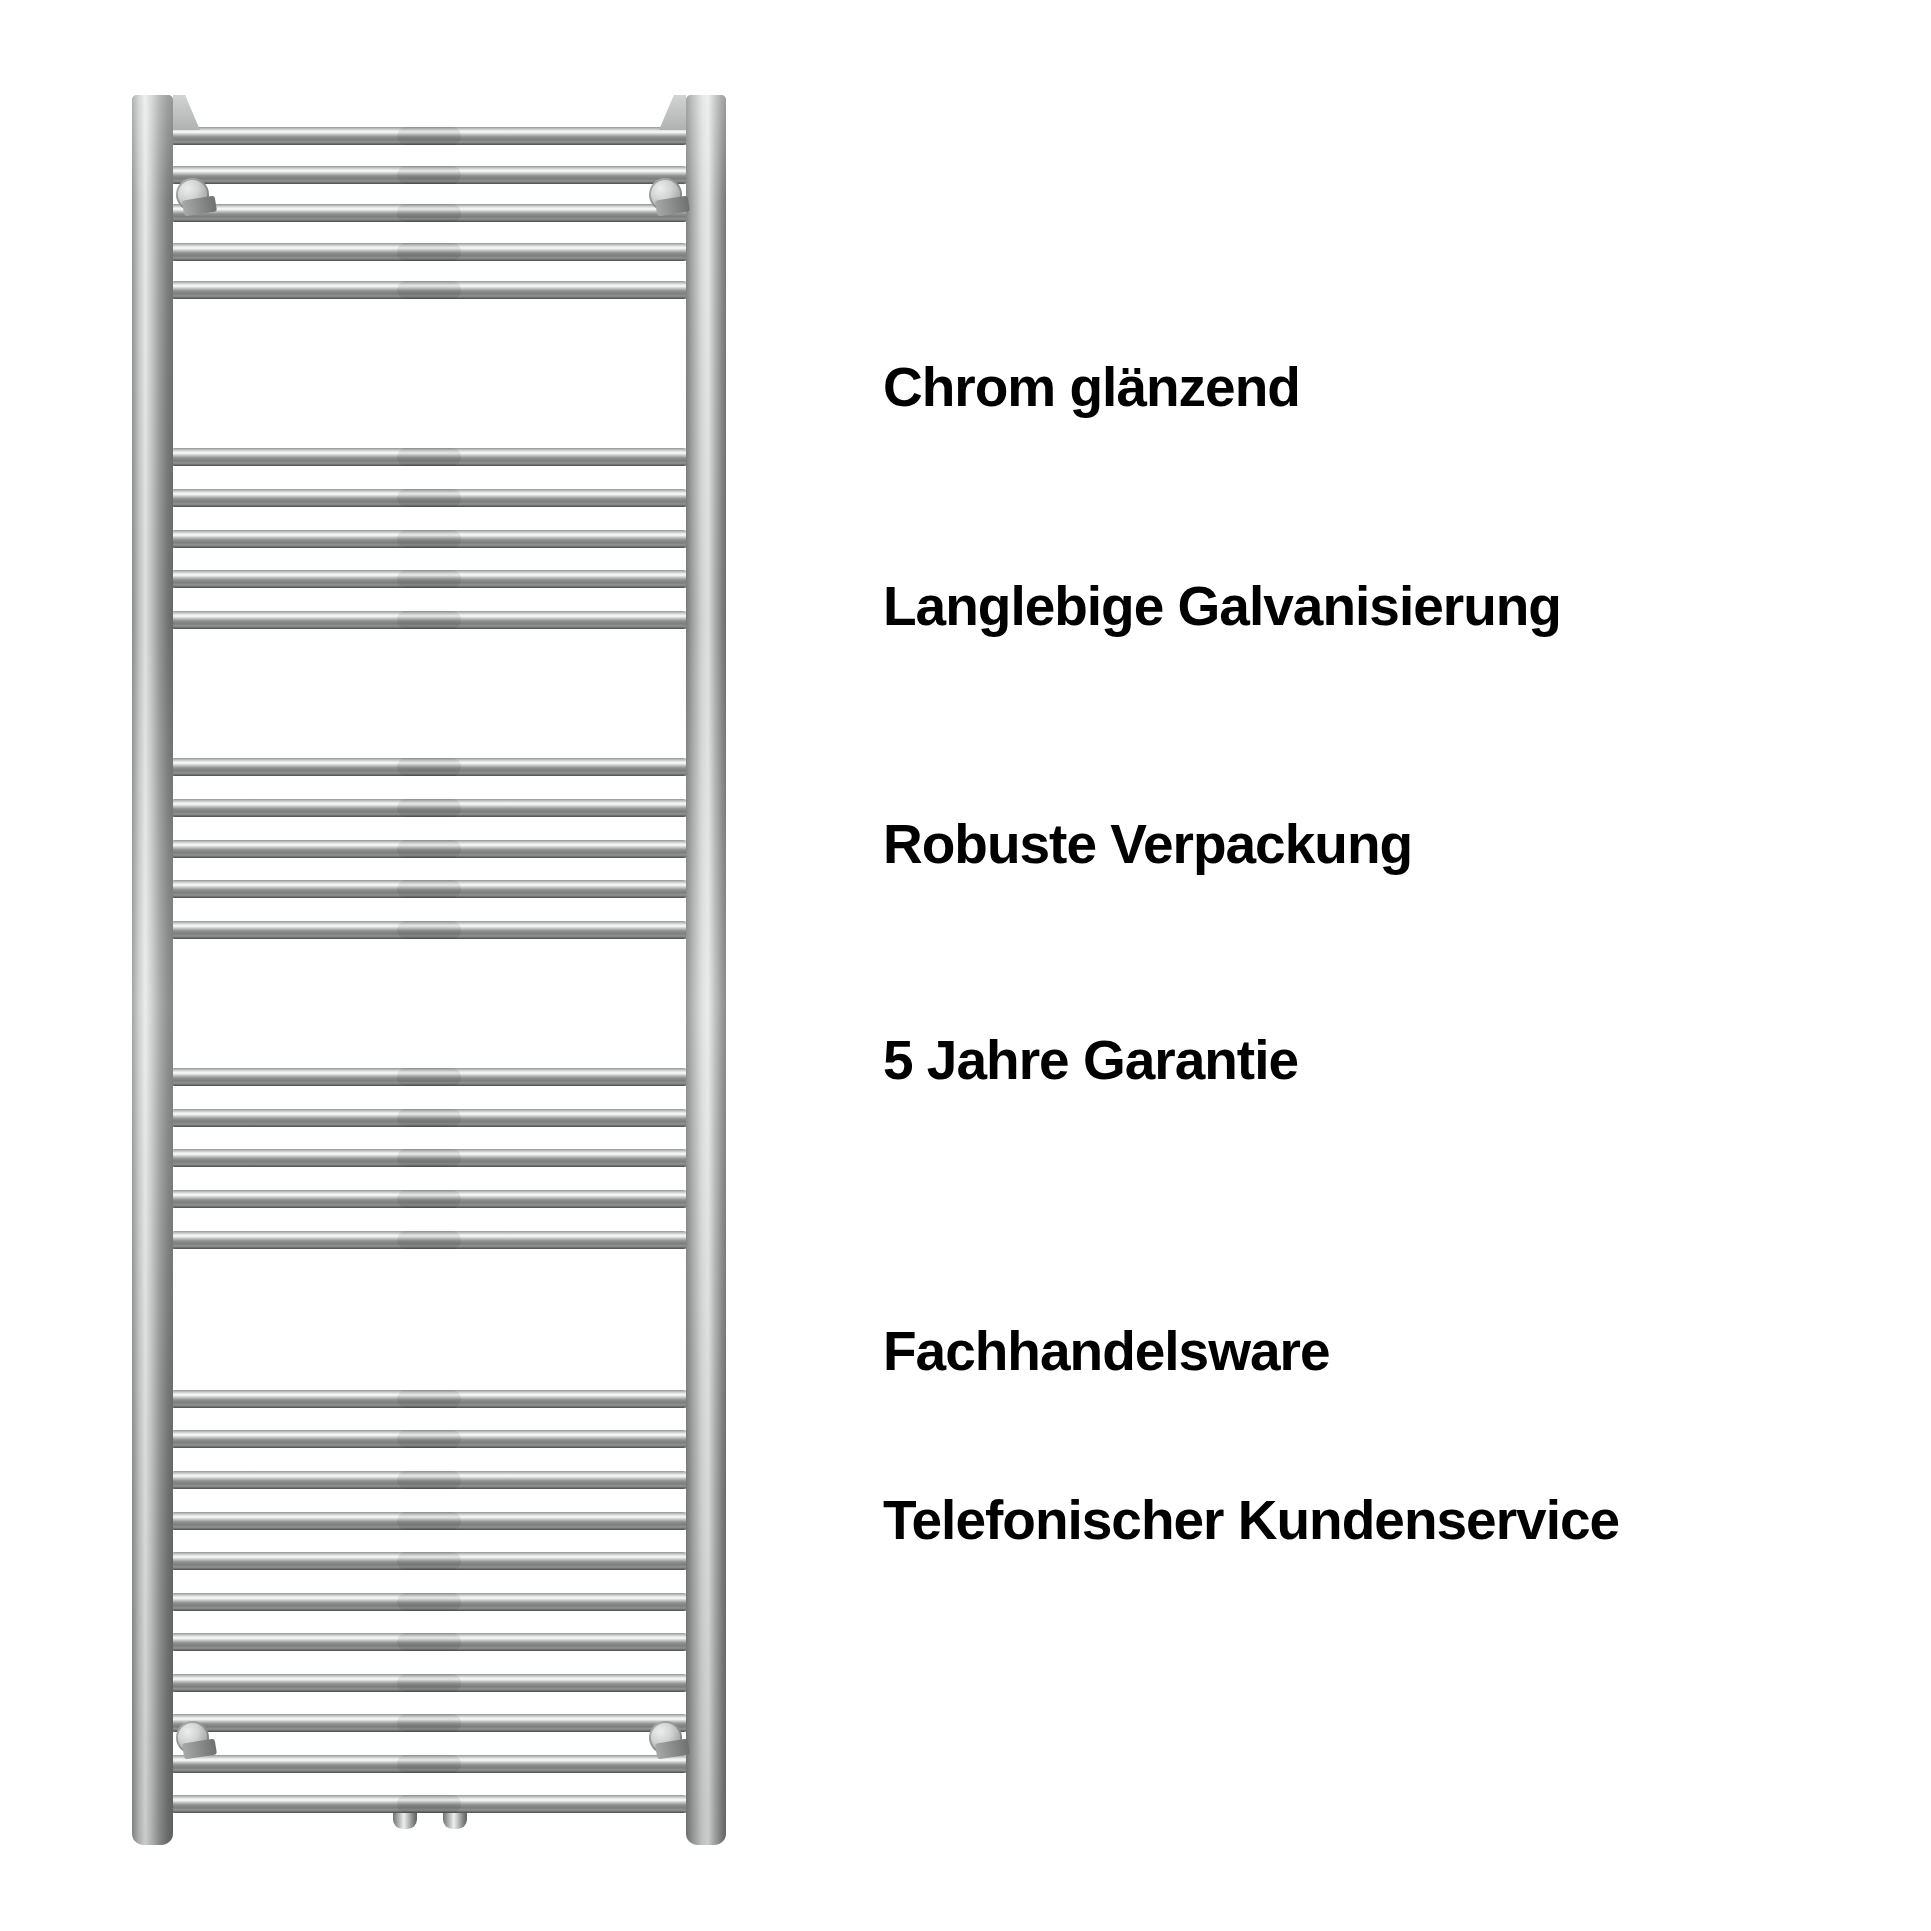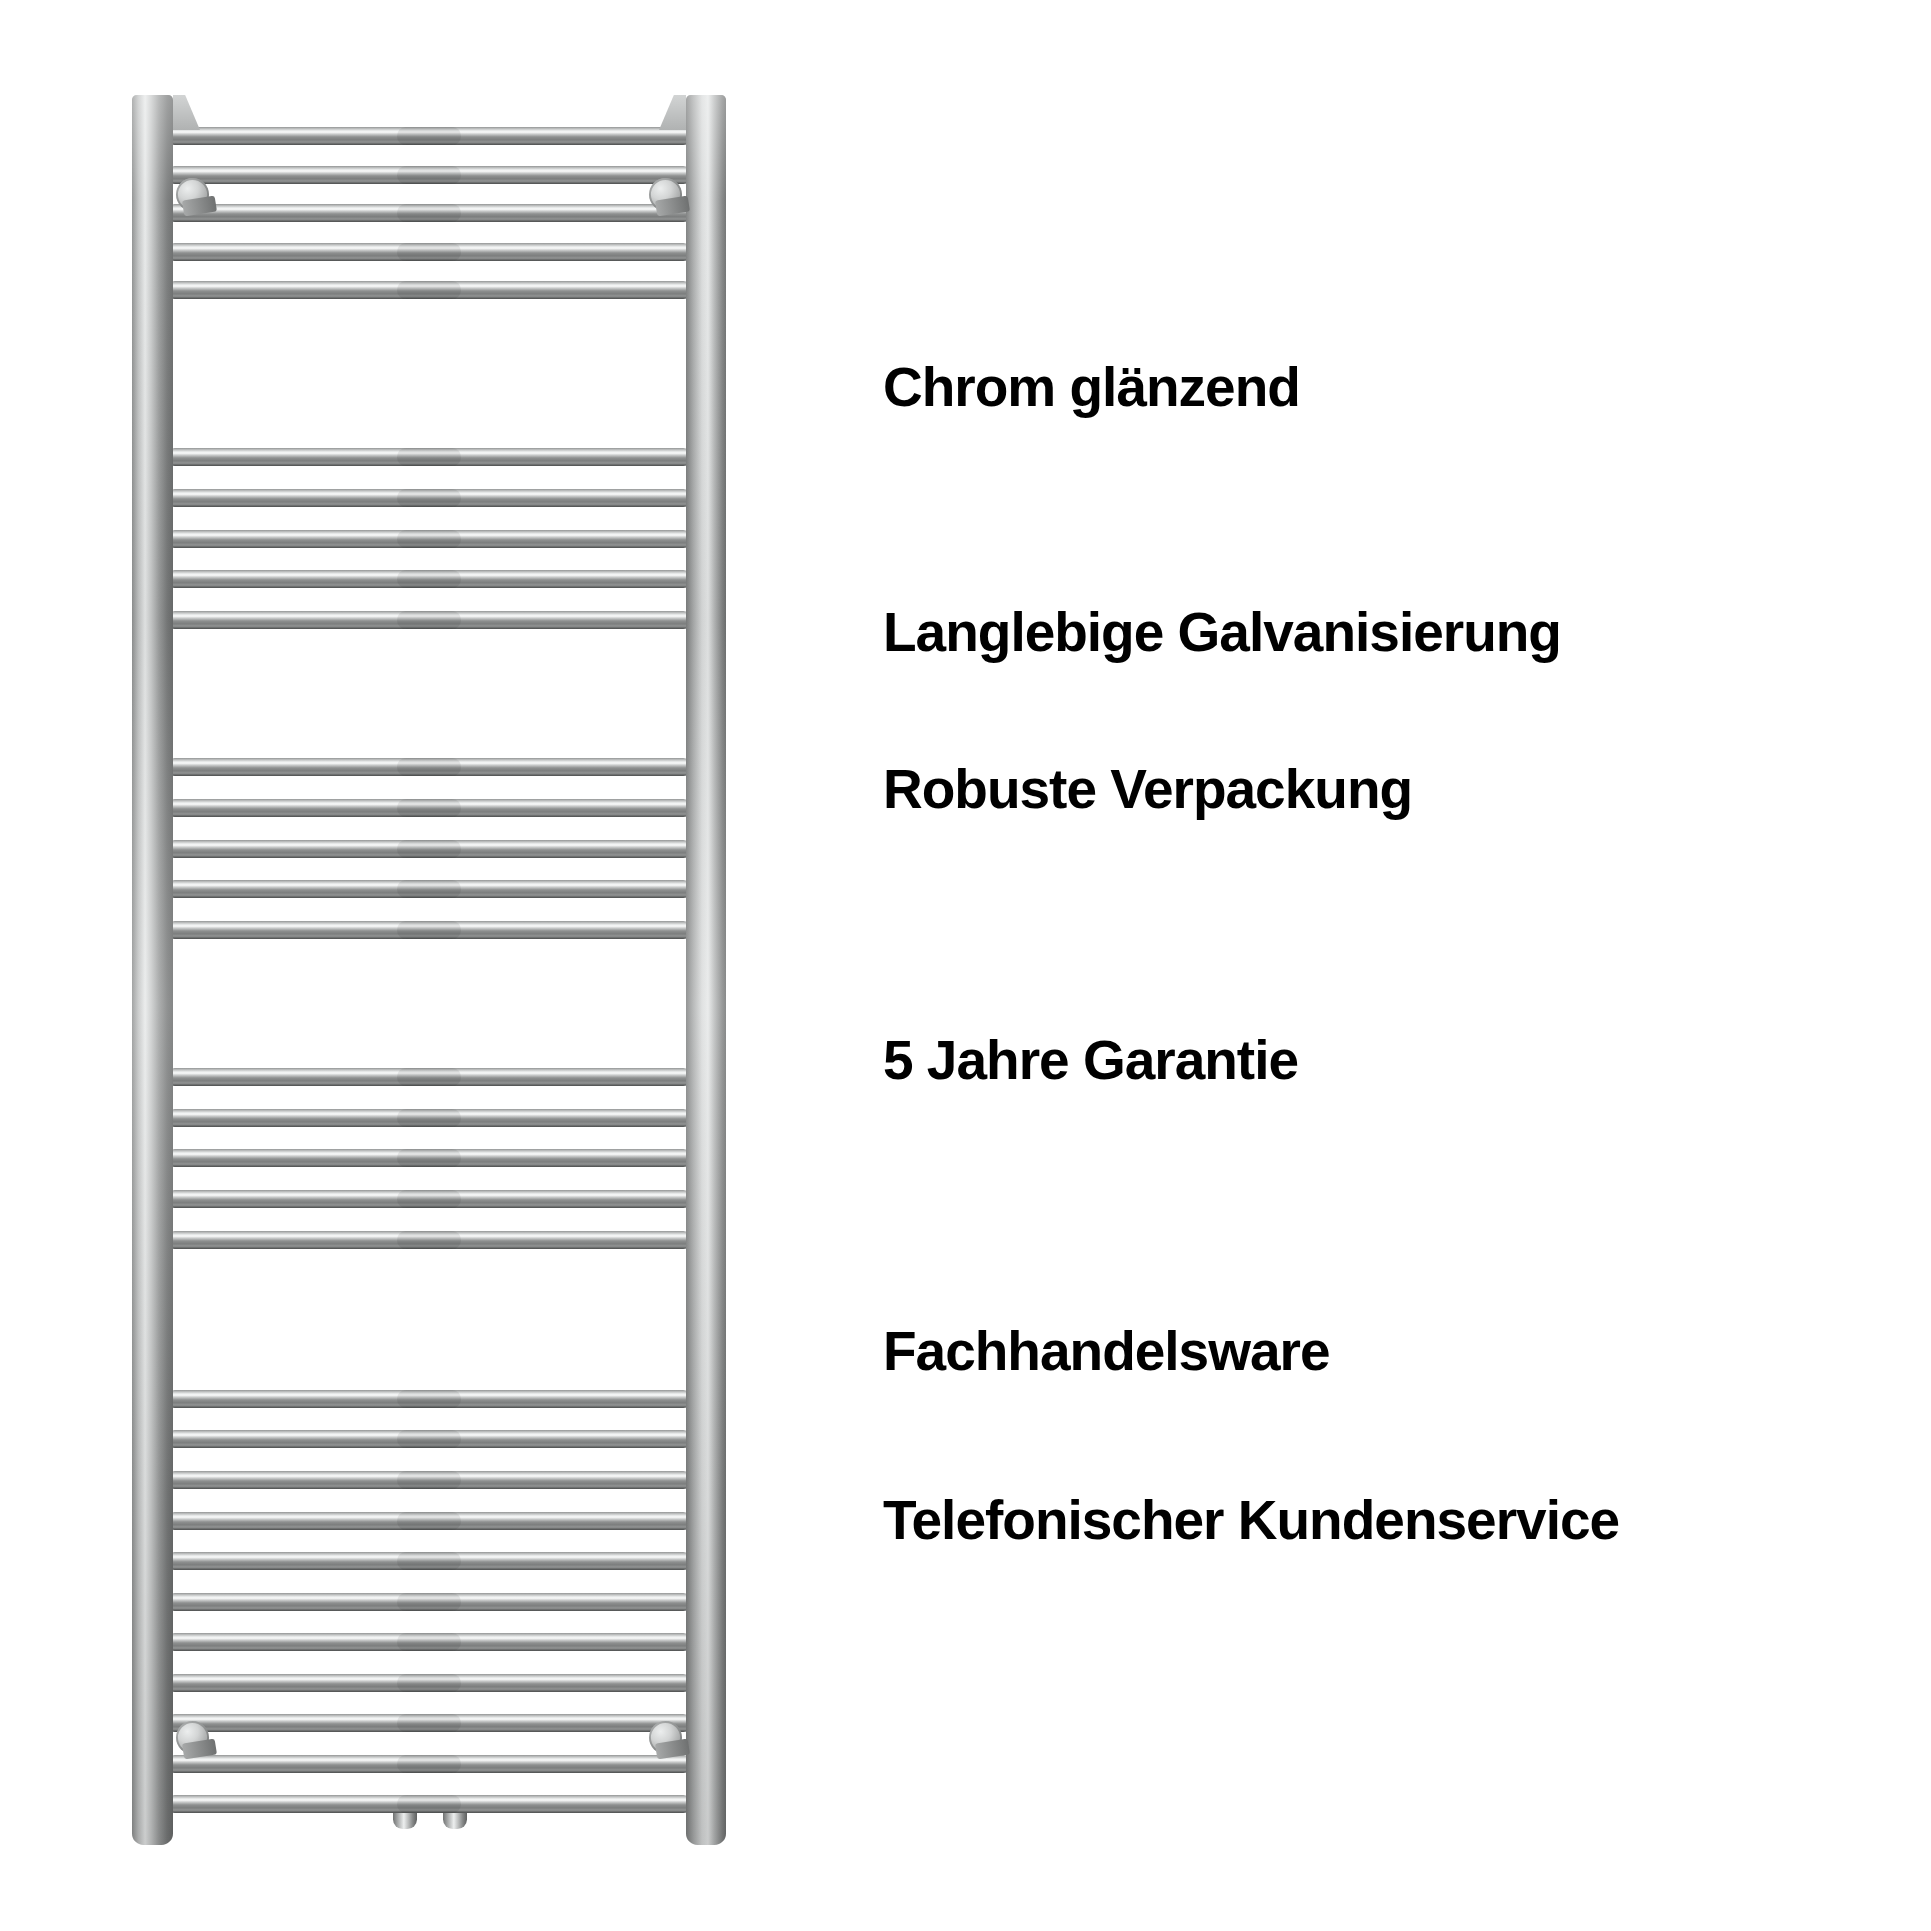--- a/index.html
+++ b/index.html
@@ -172,21 +172,21 @@
       <div class="bracket" style="left: 649px; top: 178px;"></div>
       <div class="bracket" style="left: 176px; top: 1721px;"></div>
       <div class="bracket" style="left: 649px; top: 1721px;"></div>
       <div class="valve" style="left: 393px;"></div>
       <div class="valve" style="left: 443px;"></div>
     </div>
 
   <div id="features">
 
   <div class="feature" style="top: 360px;">Chrom glänzend</div>
-      <div class="feature" style="top: 579px; margin-top: 26px;">Langlebige Galvanisierung</div>
-      <div class="feature" style="top: 762px;">Robuste Verpackung</div>
+      <div class="feature" style="top: 579px;">Langlebige Galvanisierung</div>
+      <div class="feature" style="top: 817px;">Robuste Verpackung</div>
       <div class="feature" style="top: 1033px;">5 Jahre Garantie</div>
       <div class="feature" style="top: 1324px;">Fachhandelsware</div>
       <div class="feature" style="top: 1493px;">Telefonischer Kundenservice</div>
     </div>
 
 </div>
 
 
 </body></html>

